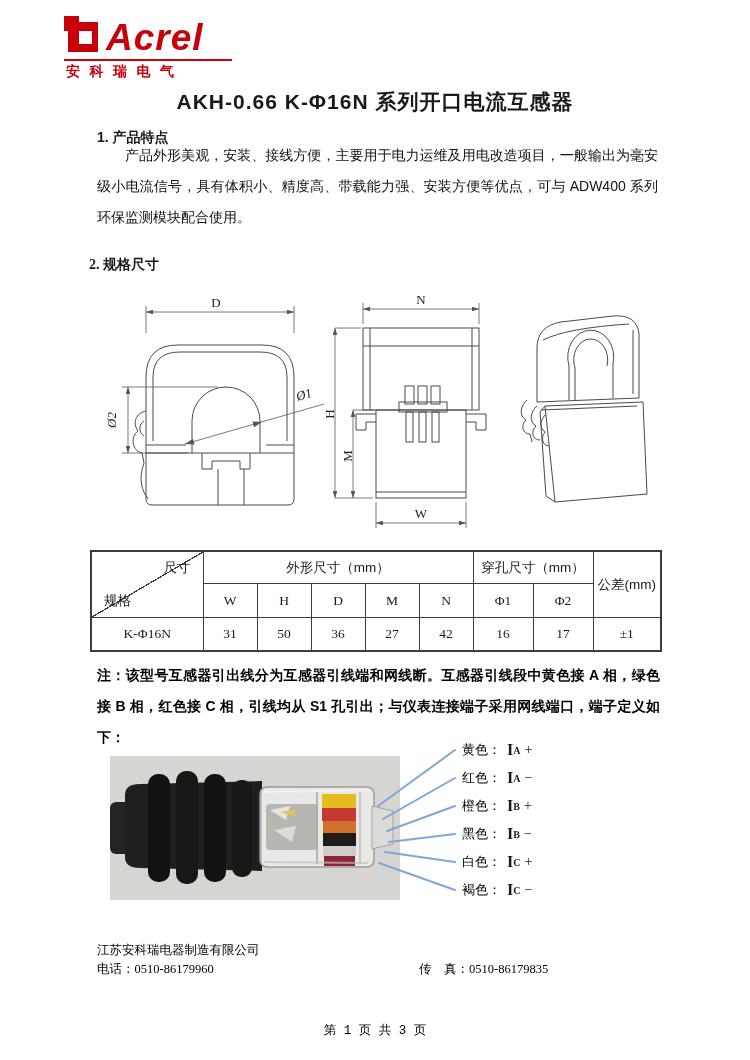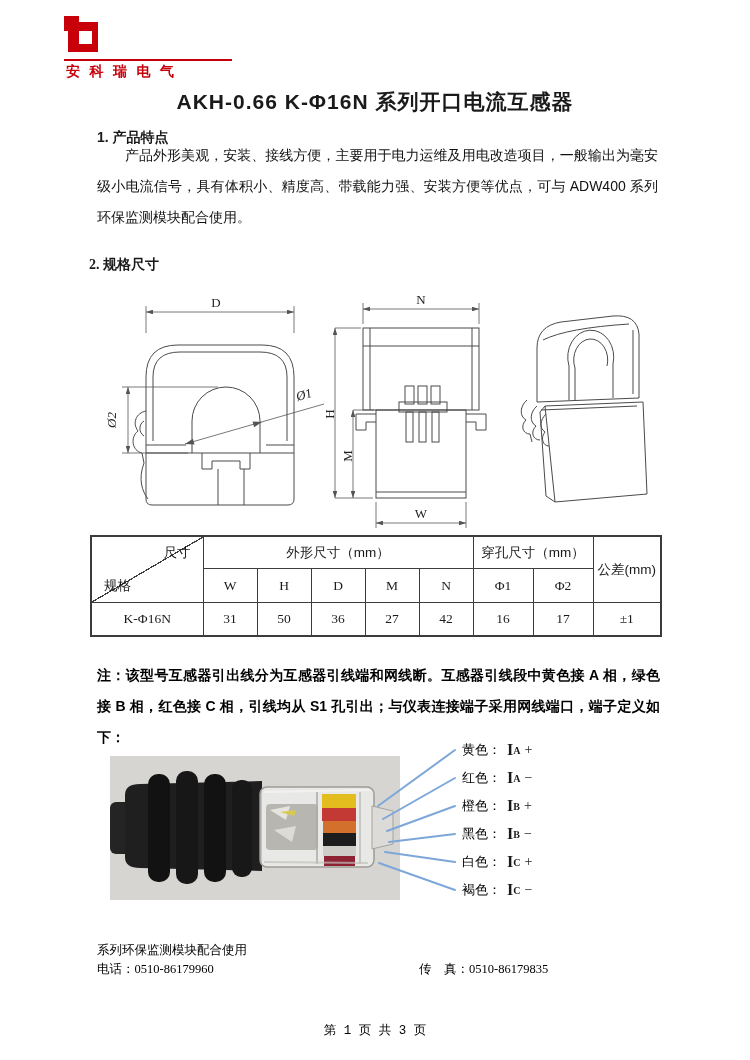--- a/index.html
+++ b/index.html
@@ -79,20 +79,21 @@
 
 <div class="page" style="--brand:#c8000a;">
 
   <div class="abs logo">
     <div class="logo-row">
       <div class="logo-mark">
         <div class="lm-small"></div>
         <div class="lm-big"></div>
         <div class="lm-hole"></div>
       </div>
+      <div class="logo-brand">Acrel</div>
     </div>
     <div class="logo-rule"></div>
     <div class="logo-sub">安科瑞电气</div>
   </div>
 
   <div class="abs doc-title">AKH-0.66 K-Φ16N 系列开口电流互感器</div>
 
   <div class="abs sec-heading h1">1. 产品特点</div>
   <div class="abs para">产品外形美观，安装、接线方便，主要用于电力运维及用电改造项目，一般输出为毫安级小电流信号，具有体积小、精度高、带载能力强、安装方便等优点，可与 ADW400 系列环保监测模块配合使用。</div>
 
@@ -194,21 +195,21 @@
     <path class="drw" d="M 60,98 L 60,66 A 17,21 0 1 1 92,64"></path>
     <path class="drw" d="M 22,100 L 124,96"></path>
     <path class="drw" d="M 26,108 L 122,104"></path>
     <path class="drw" d="M 30,104 L 128,100 L 132,192 L 40,200 Z"></path>
     <path class="drw" d="M 30,104 L 25,110 L 31,194 L 40,200"></path>
     <path class="drw" d="M 12,98 C 5,104 4,114 11,118 C 5,124 8,132 15,132 L 17,140"></path>
     <path class="drw" d="M 22,104 C 15,110 14,120 21,124 C 15,130 18,138 25,138"></path>
     <path class="drw" d="M 31,112 C 25,118 24,126 30,130 C 25,136 28,144 34,144"></path>
   </svg>
 
-  <table class="spec abs" style="left:90px; top:535px;">
+  <table class="spec abs" style="left:90px; top:550px;">
     <colgroup>
       <col style="width:112px">
         <col style="width:54px">
         <col style="width:54px">
         <col style="width:54px">
       <col style="width:54px">
         <col style="width:54px">
         <col style="width:60px">
         <col style="width:60px">
         <col style="width:68px">
@@ -321,21 +322,21 @@
       <div class="wl-row">
         <span class="wl-name">褐色：</span>
           <span class="wl-sig">I</span>
           <sub class="wl-sub">C</sub>
           <span class="wl-sign">−</span>
       </div>
     </div>
   </div>
 
   <div class="abs footer">
-    <div class="f-row">系列环保监测模块配合使用</div>
+    <div class="f-row">江苏安科瑞电器制造有限公司</div>
     <div class="f-row">
       <span>电话：</span><span>0510-86179960</span>
       <span class="f-right"><span>传　真：</span><span>0510-86179835</span></span>
     </div>
   </div>
 
   <div class="abs pageno">第 1 页 共 3 页</div>
 
 </div>
 

